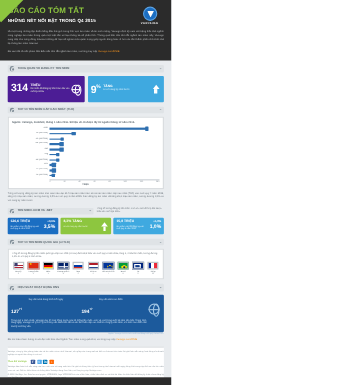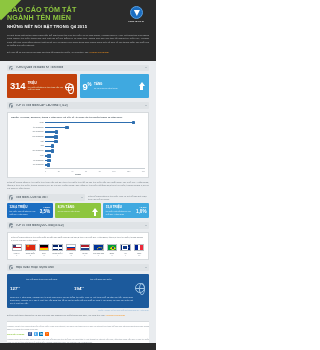--- a/index.html
+++ b/index.html
@@ -116,21 +116,21 @@
   .stat-strip {
     display: flex; gap: 3px;
     margin: 3px 7px 0 7px;
   }
   .stat-tile {
     flex: 1; display: flex; align-items: center;
     padding: 3px 3px;
     border-radius: 1px;
     min-height: 17px;
   }
-  .tile-green { background: #c2410c; justify-content: flex-end; }
+  .tile-green { background: #4c1d95; justify-content: flex-end; }
   .tile-blue  { background: #3fa9e0; }
   .stat-num {
     color: #ffffff; font-weight: bold;
     font-size: 9.5px; line-height: 9.5px;
     letter-spacing: -.2px;
   }
   .stat-num .sup { font-size: 4.5px; vertical-align: super; }
   .stat-txtcol { margin-left: 2.5px; flex: 1; }
   .stat-lbl {
     color: #ffffff; font-weight: bold;
@@ -398,21 +398,20 @@
 </head>
 <body>
 
 <div id="page">
 
   <div class="hdr">
     <div class="hdr-green-corner"></div>
     <div class="hdr-top">
       <div class="hdr-titles">
         <div class="ttl1">BÁO CÁO TÓM TẮT</div>
-        <div class="ttl1">NGÀNH TÊN MIỀN</div>
         <div class="ttl2">NHỮNG NÉT NỔI BẬT TRONG Q4 2015</div>
       </div>
       <div class="logo-wrap">
         <div class="logo-mark"></div>
         <div class="logo-txt">VERISIGN</div>
       </div>
     </div>
     <div class="hdr-body">Là một trong những tập đoàn hàng đầu thế giới trong lĩnh vực tên miền và an ninh mạng, Verisign định kỳ xem xét trạng thái của ngành công nghiệp tên miền thông qua một loạt các số liệu thống kê và phân tích. Thông qua báo cáo tóm tắt ngành tên miền này, Verisign cung cấp cho cộng đồng Internet những dữ liệu và nghiên cứu quan trọng giúp người dùng hiểu rõ hơn về các thành phần chủ chốt của hệ thống tên miền Internet.</div>
     <div class="hdr-src">
       <span>Để xem tất cả các phiên bản Báo cáo tóm tắt ngành tên miền, vui lòng truy cập</span>

